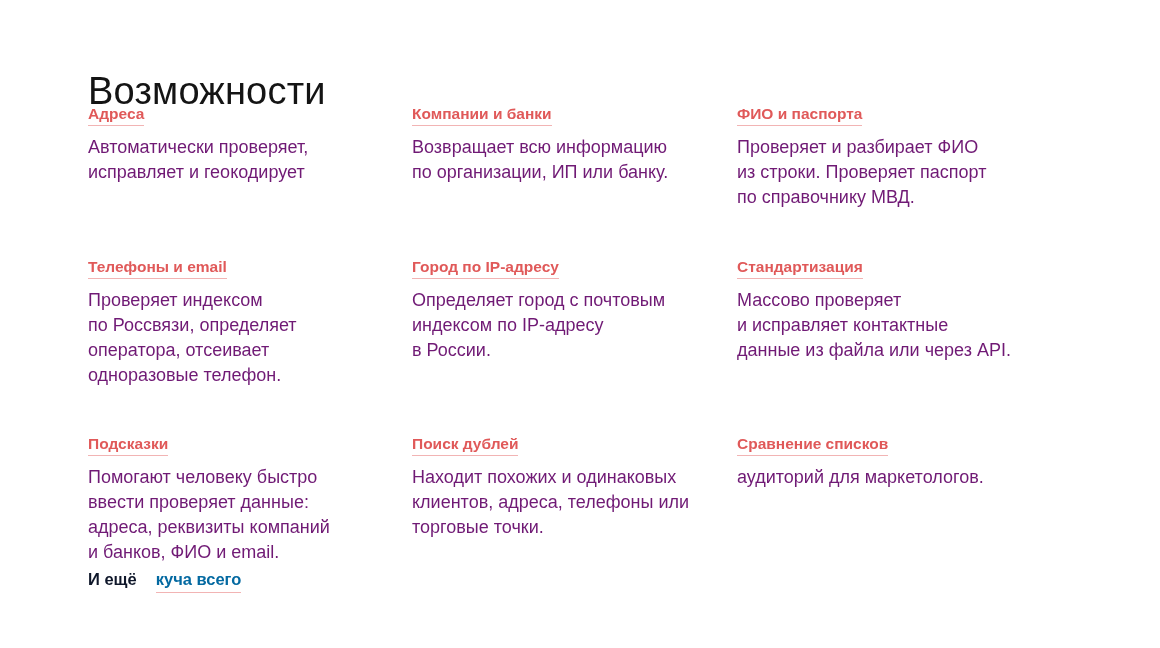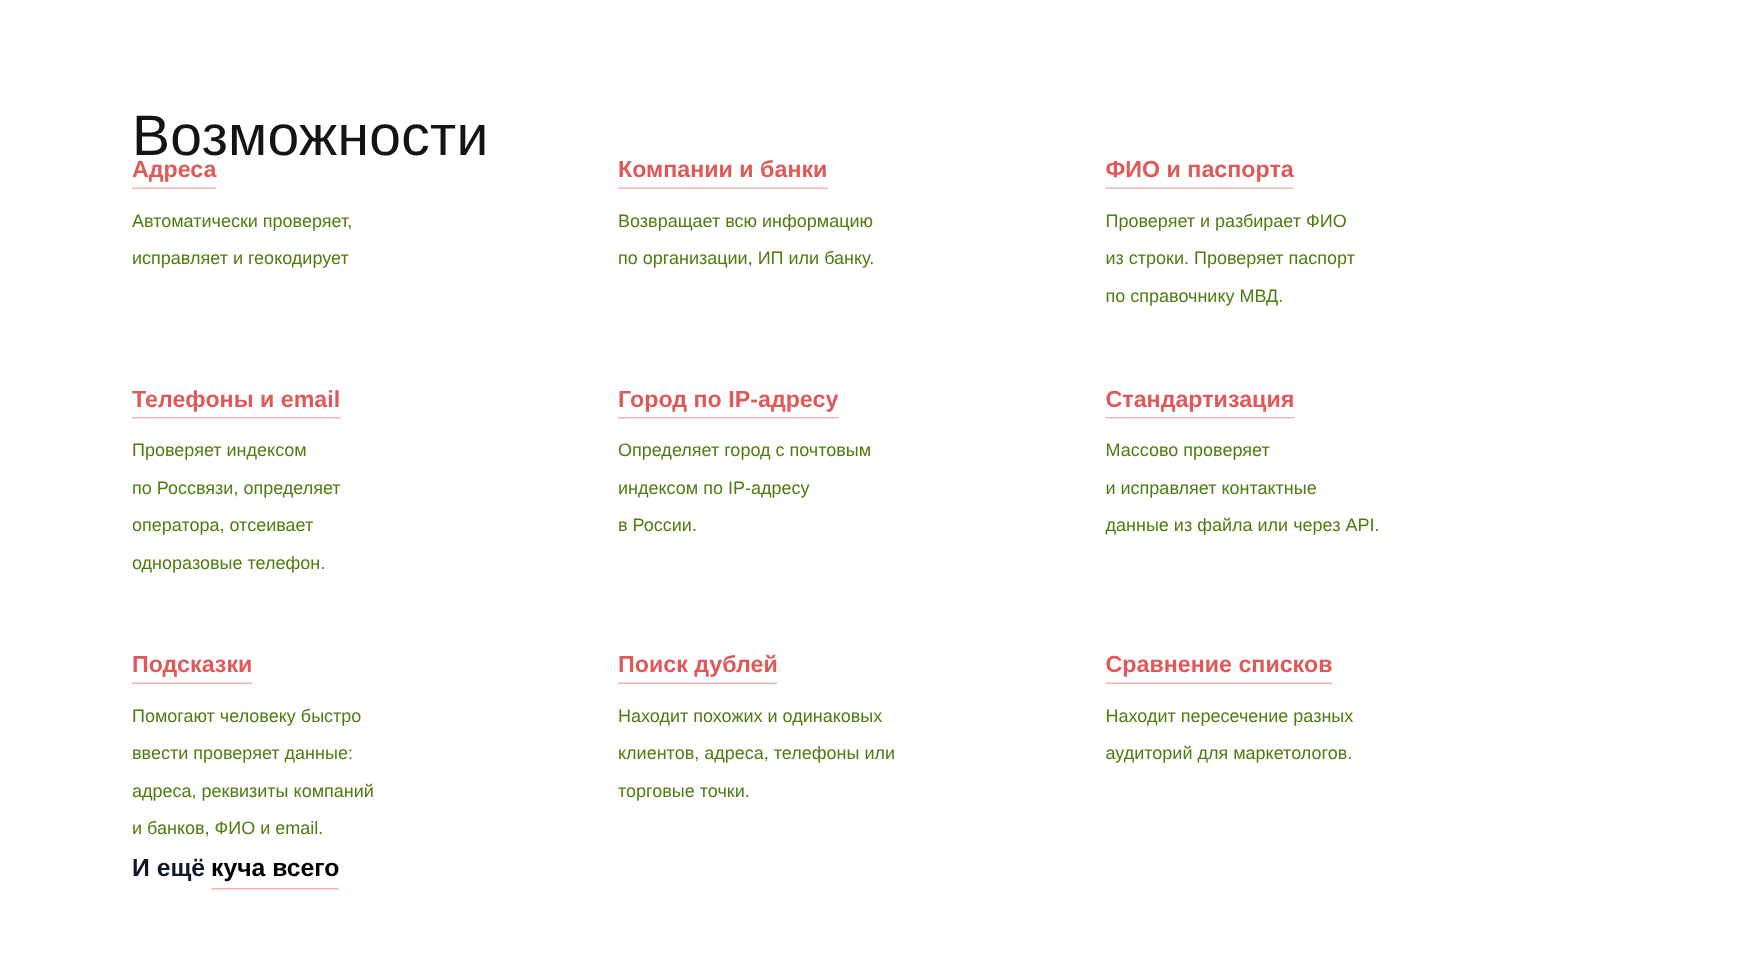--- a/index.html
+++ b/index.html
@@ -69,23 +69,23 @@
     color: #e05959;
     text-decoration: none;
     border-bottom: 1px solid #f2b4b4;
     padding-bottom: 1px;
     margin-bottom: 9px;
     cursor: pointer;
     white-space: nowrap;
   }
 
   .feature-desc {
-    font-size: 12px;
+    font-size: 18px;
     line-height: 25px;
-    color: #4d7c0f;
+    color: #701a75;
     font-weight: 400;
     margin: 0;
   }
   .feature-desc .ln { display: block; white-space: pre; }
 
   .row-spacer-1 { height: 47px; }
   .row-spacer-2 { height: 46px; }
 
   .footnote {
     position: absolute;
@@ -93,27 +93,27 @@
     top: 567px;
     font-size: 16.5px;
     line-height: 24px;
     white-space: nowrap;
   }
   .footnote .plain {
     color: #0f172a;
     font-weight: 700;
   }
   .footnote .link {
-    color: #000000;
+    color: #0369a1;
     font-weight: 700;
     border-bottom: 1px solid #f2b4b4;
     padding-bottom: 1px;
     cursor: pointer;
     text-decoration: none;
-    margin-left: 4px;
+    margin-left: 19px;
     display: inline-block;
   }
 </style>
 </head>
 <body>
 
 <div class="page">
 
   <h1 class="page-title">Возможности</h1>
 
@@ -213,21 +213,20 @@
             <span class="ln">клиентов, адреса, телефоны или</span>
             <span class="ln">торговые точки.</span>
           </p>
         </div>
       </div>
 
       <div class="col col-3">
         <div class="feature">
           <a class="feature-title" href="#">Сравнение списков</a>
           <p class="feature-desc">
-            <span class="ln">Находит пересечение разных</span>
             <span class="ln">аудиторий для маркетологов.</span>
           </p>
         </div>
       </div>
     </div>
 
   </div>
 
   <div class="footnote">
     <span class="plain">И ещё</span><a class="link" href="#">куча всего</a>

